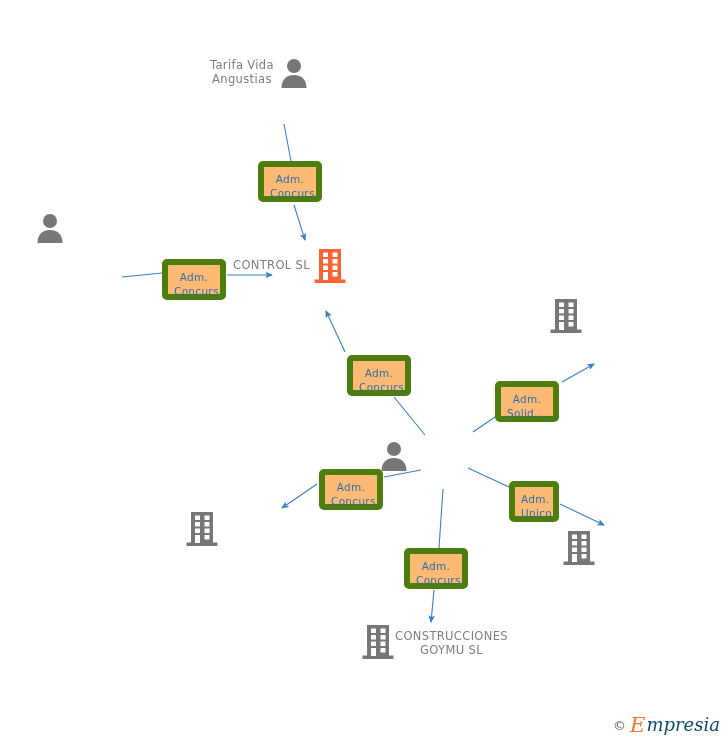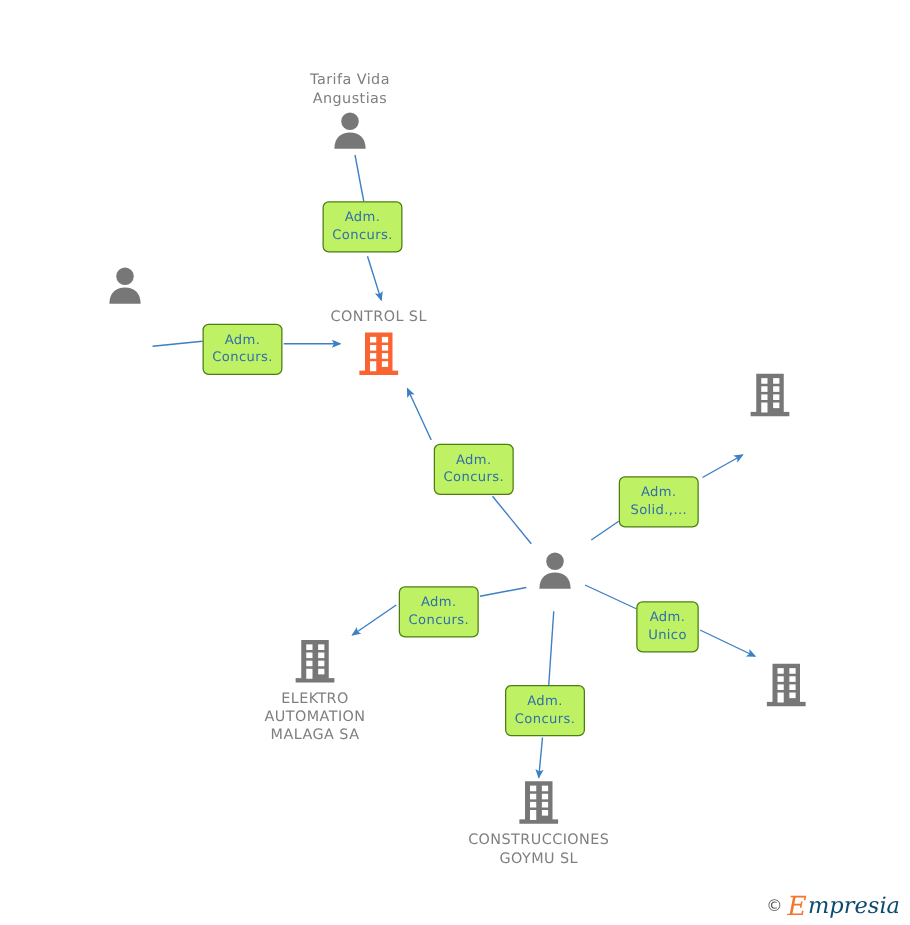--- a/index.html
+++ b/index.html
@@ -20,21 +20,21 @@
   #edge-layer {
     position: absolute;
     left: 0;
     top: 0;
     width: 728px;
     height: 740px;
   }
   .node {
     position: absolute;
     display: flex;
-    flex-direction: column;
+    flex-direction: row;
     align-items: center;
     width: 140px;
     margin-left: -70px;
   }
   .node-label {
     font-size: 11.5px;
     line-height: 14.5px;
     color: #7f7f7f;
     text-align: center;
     letter-spacing: 0.35px;
@@ -52,23 +52,23 @@
     display: flex;
     align-items: center;
     justify-content: center;
   }
   .icon-wrap.person {
     height: 34px;
   }
   .edge-label {
     position: absolute;
     box-sizing: border-box;
-    border: 1px solid #4d7c0f;
+    border: 6px solid #4d7c0f;
     border-radius: 5px;
-    background: #bef264;
+    background: #fdba74;
     color: #2f6fab;
     font-size: 10.5px;
     line-height: 14px;
     text-align: center;
     padding: 5px 6px 6px 6px;
     letter-spacing: 0.3px;
     white-space: pre-line;
   }
   #watermark {
     position: absolute;
@@ -196,23 +196,20 @@
             <rect x="10" y="4.5" width="5" height="4.5" fill="#ffffff"></rect>
             <rect x="19.5" y="4.5" width="5" height="4.5" fill="#ffffff"></rect>
             <rect x="10" y="11" width="5" height="4.5" fill="#ffffff"></rect>
             <rect x="19.5" y="11" width="5" height="4.5" fill="#ffffff"></rect>
             <rect x="10" y="17.5" width="5" height="4.5" fill="#ffffff"></rect>
             <rect x="19.5" y="17.5" width="5" height="4.5" fill="#ffffff"></rect>
             <rect x="10" y="24" width="5" height="8" fill="#ffffff"></rect>
             <rect x="19.5" y="24" width="5" height="4.5" fill="#ffffff"></rect>
           </svg>
         </div>
-        <div class="node-label below">ELEKTRO
-AUTOMATION
-MALAGA SA</div>
       </div>
       <div class="node" style="left: 629px; top: 528px;">
         <div class="icon-wrap">
           <svg width="34" height="36" viewBox="0 0 34 36" xmlns="http://www.w3.org/2000/svg">
             <rect x="6" y="1" width="22" height="31" fill="#777777"></rect>
             <rect x="1.5" y="31.5" width="31" height="3.5" fill="#777777"></rect>
             <rect x="10" y="4.5" width="5" height="4.5" fill="#ffffff"></rect>
             <rect x="19.5" y="4.5" width="5" height="4.5" fill="#ffffff"></rect>
             <rect x="10" y="11" width="5" height="4.5" fill="#ffffff"></rect>
             <rect x="19.5" y="11" width="5" height="4.5" fill="#ffffff"></rect>

